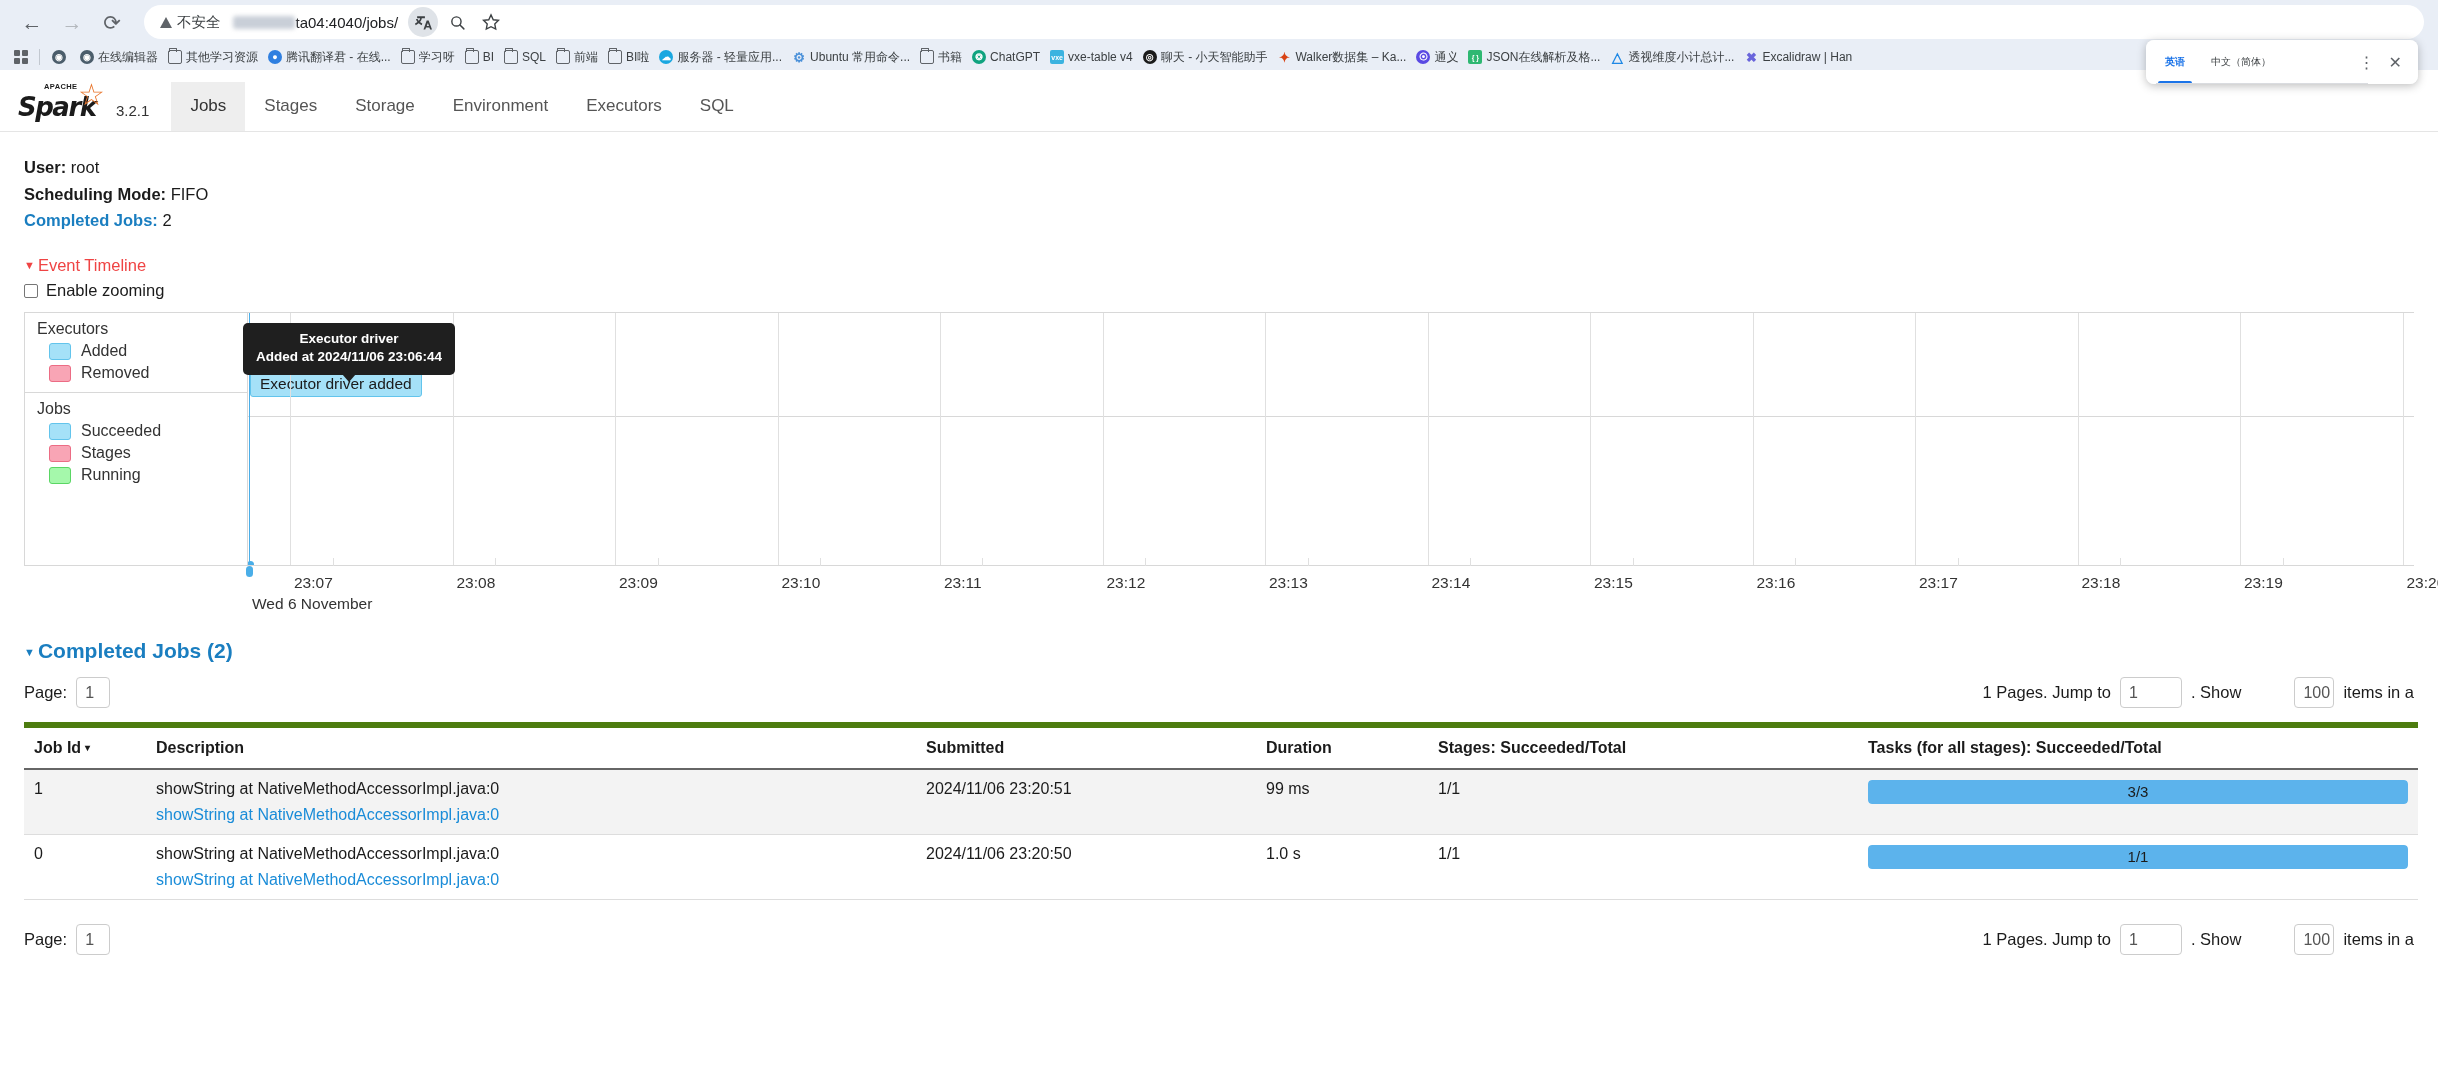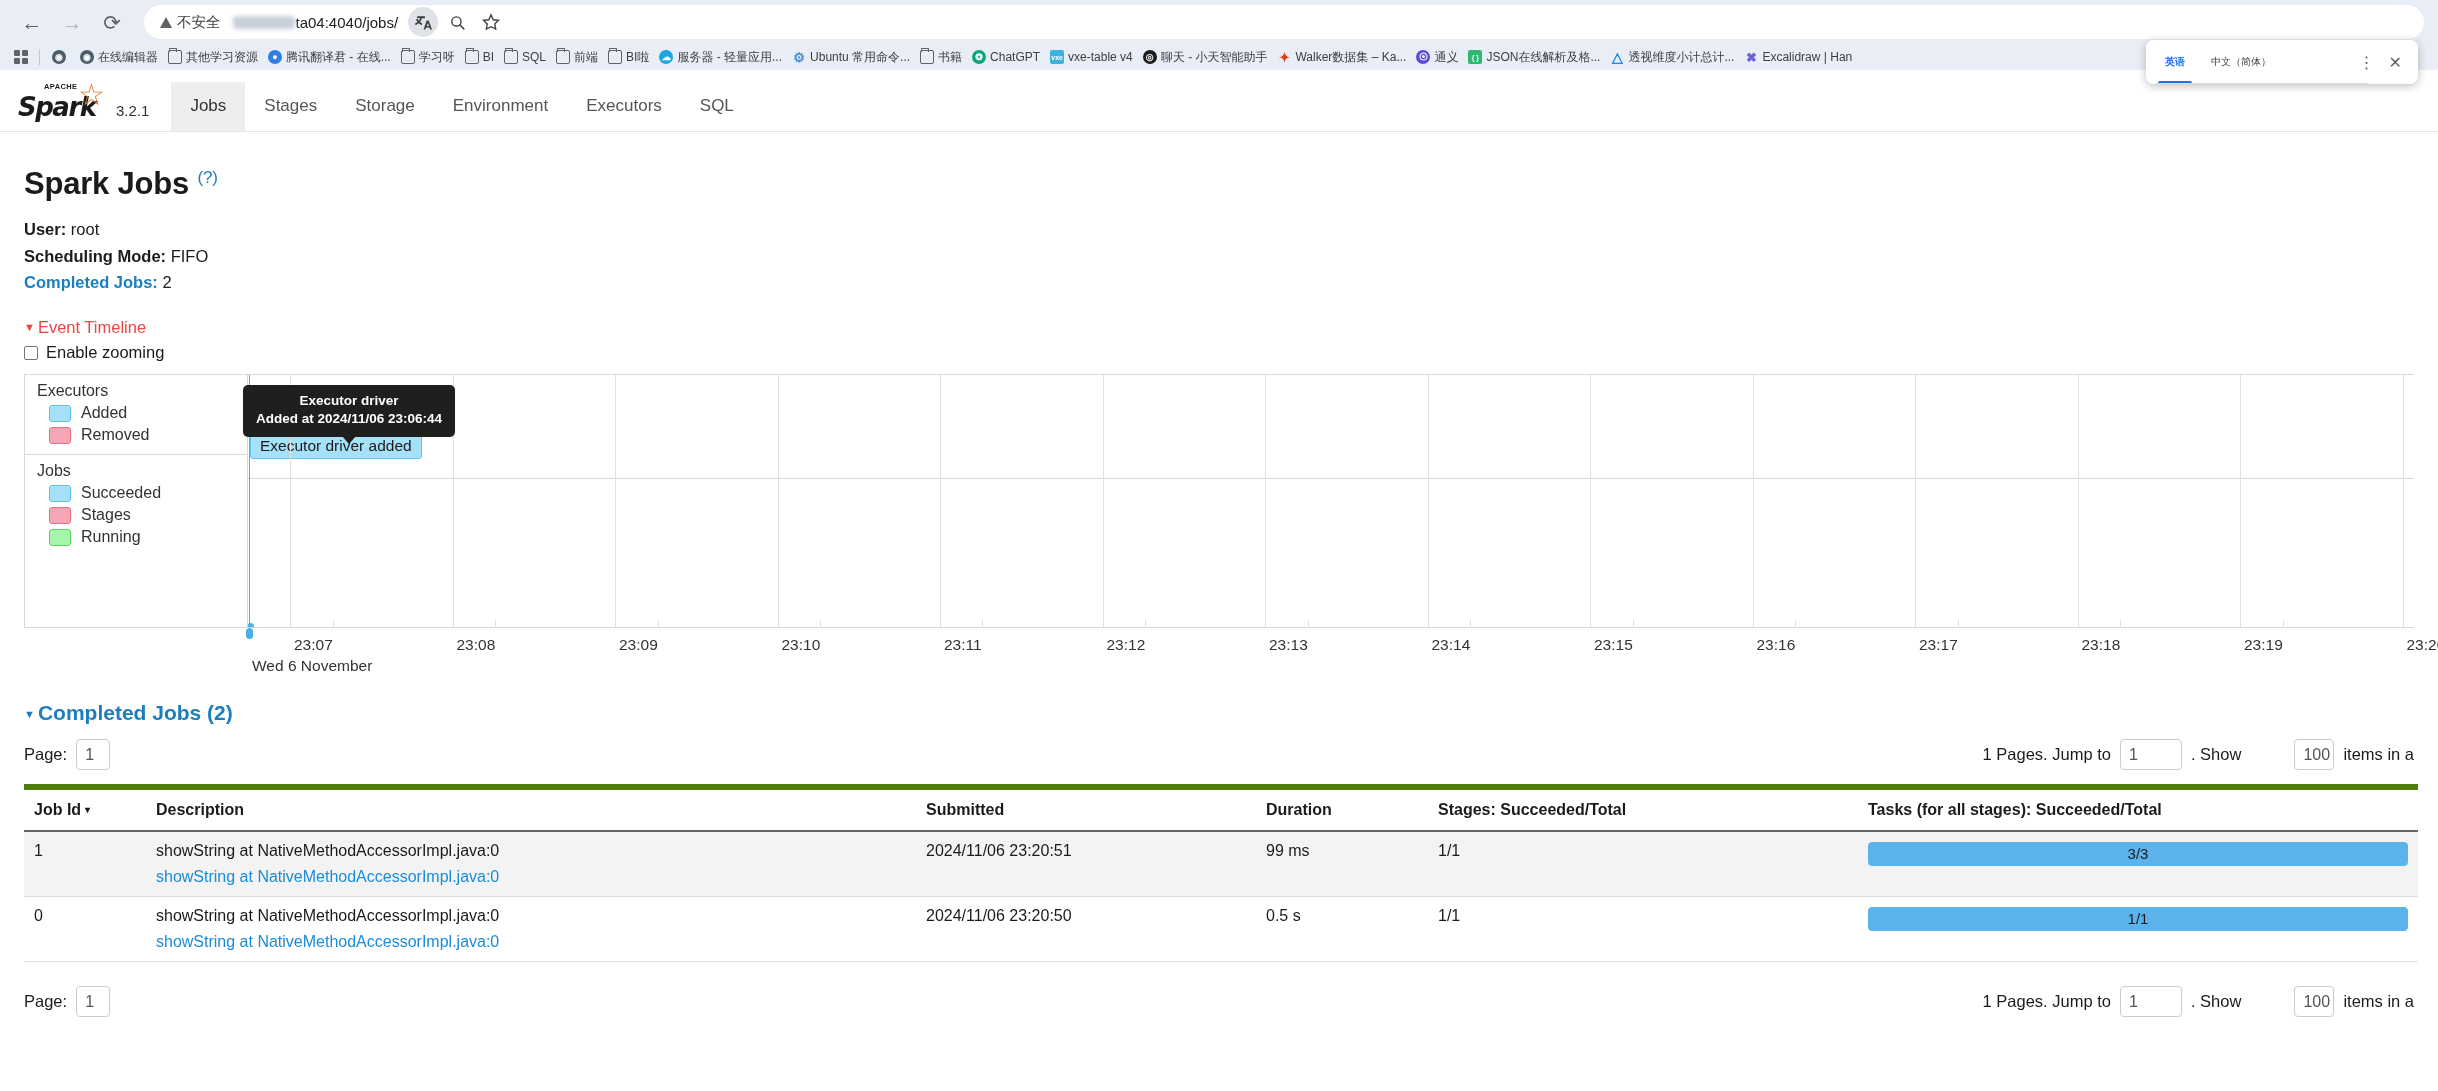--- a/index.html
+++ b/index.html
@@ -699,24 +699,20 @@
     <div class="nav-tab active">Jobs</div>
     <div class="nav-tab">Stages</div>
     <div class="nav-tab">Storage</div>
     <div class="nav-tab">Environment</div>
     <div class="nav-tab">Executors</div>
     <div class="nav-tab">SQL</div>
   </div>
 
   <div id="content">
 
-    <h1 id="page-title">
-      <span>Spark Jobs</span>
-      <span class="helplink">(?)</span>
-    </h1>
 
     <div class="summary-line"><b>User:</b> <span>root</span></div>
     <div class="summary-line"><b>Scheduling Mode:</b> <span>FIFO</span></div>
     <div class="summary-line link"><b>Completed Jobs:</b> <span>2</span></div>
 
     <div class="section-toggle">
       <span class="caret">▼</span><span>Event Timeline</span>
     </div>
 
     <div id="zoom-row">
@@ -852,21 +848,21 @@
             </div>
           </td>
         </tr>
         <tr>
           <td>0</td>
           <td>
             <span>showString at NativeMethodAccessorImpl.java:0</span>
             <a href="#" class="desc-sub">showString at NativeMethodAccessorImpl.java:0</a>
           </td>
           <td>2024/11/06 23:20:50</td>
-          <td>0.5 s</td>
+          <td>1.0 s</td>
           <td>1/1</td>
           <td>
             <div class="progressbar">
               <div class="fill" style="width:100%"></div>
               <div class="ptext">1/1</div>
             </div>
           </td>
         </tr>
       </tbody>
     </table>

